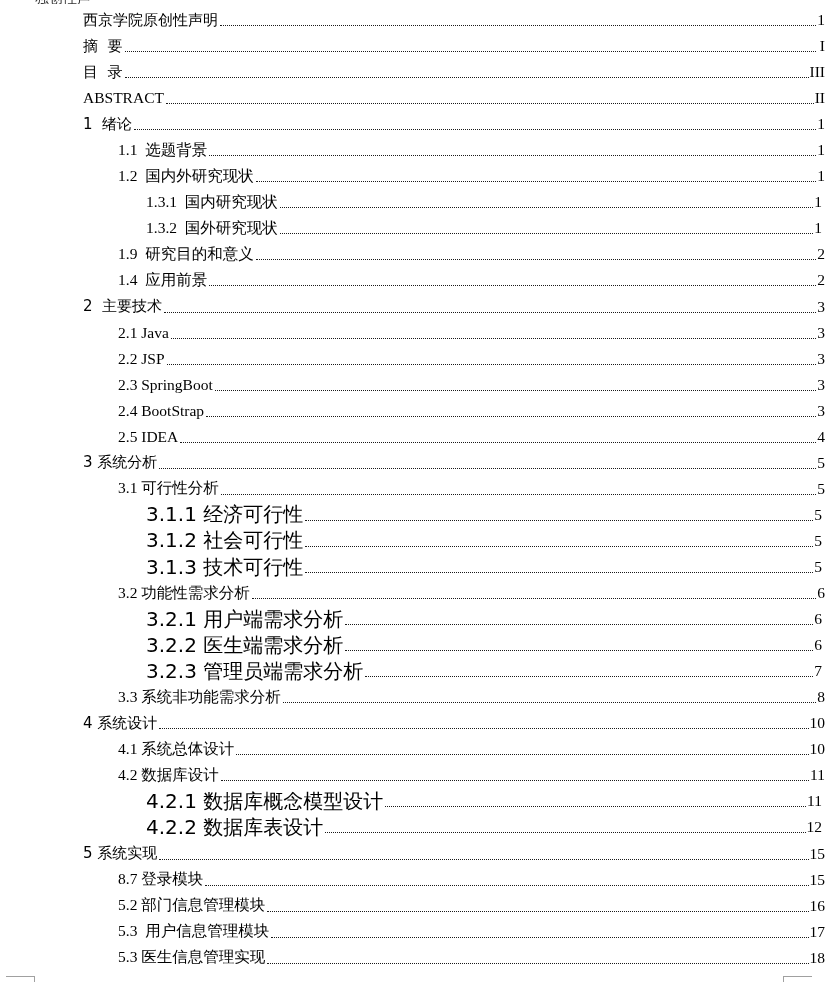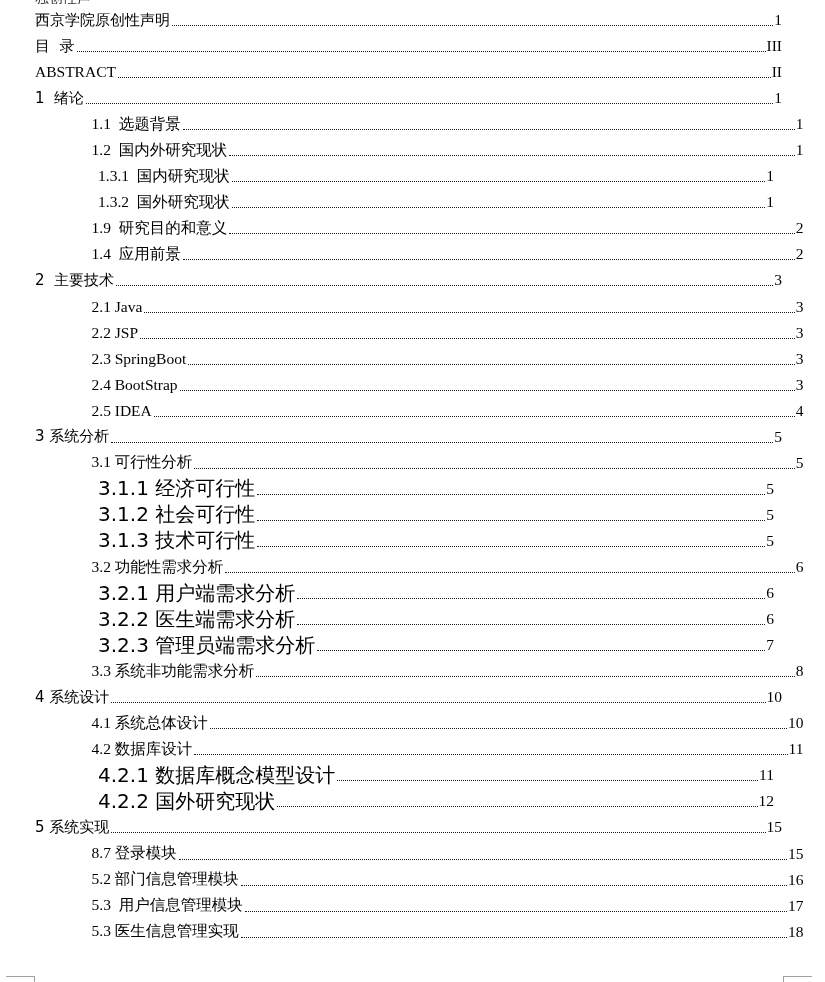--- a/index.html
+++ b/index.html
@@ -2,21 +2,21 @@
 <html><head>
 <meta charset="utf-8">
 <style>
   html, body { margin: 0; padding: 0; background: #ffffff; }
   body { width: 825px; height: 982px; position: relative; overflow: hidden;
          font-family: "Liberation Serif", "DejaVu Serif", serif; color: #000; }
   .cutoff { position: absolute; left: 35px; top: -10px; height: 14px; width: 60px;
             font-size: 14px; color: #333; overflow: hidden; }
   .toc { position: absolute; left: 0; top: 7px; width: 825px; }
   .row { position: relative; height: 26.05px; display: flex; align-items: center;
-         font-size: 15.5px; white-space: nowrap; }
+         font-size: 15.5px; white-space: nowrap; margin-left: 48px; }
   .row .title { background: #fff; position: relative; z-index: 1; padding-right: 1px; }
   .row.l1 .title { font-family: "DejaVu Sans", "Liberation Sans", sans-serif; font-size: 15px; }
   .row.l3b .title { font-family: "DejaVu Sans", "Liberation Sans", sans-serif; font-size: 20px; }
   .row .leader { flex: 1; height: 26px; position: relative; margin: 0 1px; }
   .row .leader::before { content: ""; position: absolute; left: 0; right: 0; bottom: 7px;
          border-bottom: 1.6px dotted #1a1a1a; }
   .row .page { width: auto; text-align: right; min-width: 8px; }
   .l1 { padding-left: 35px; }
   .l2 { padding-left: 70px; justify-content: center; }
   .l3, .l3b { padding-left: 98px; }
@@ -37,20 +37,27 @@
 <div class="toc">
   <div class="row l1">
       <div class="inner">
         <span class="title">西京学院原创性声明</span>
         <span class="leader"></span>
         <span class="page">1</span>
       </div>
     </div>
   <div class="row l1">
       <div class="inner">
+        <span class="title" style="white-space:pre">摘  要</span>
+        <span class="leader"></span>
+        <span class="page">I</span>
+      </div>
+    </div>
+  <div class="row l1">
+      <div class="inner">
         <span class="title" style="white-space:pre">目  录</span>
         <span class="leader"></span>
         <span class="page">III</span>
       </div>
     </div>
   <div class="row l1">
       <div class="inner">
         <span class="title" style="font-family:'Liberation Serif',serif;font-size:15.5px">ABSTRACT</span>
         <span class="leader"></span>
         <span class="page">II</span>
@@ -240,21 +247,21 @@
     </div>
   <div class="row l3b">
       <div class="inner">
         <span class="title">4.2.1 数据库概念模型设计</span>
         <span class="leader"></span>
         <span class="page">11</span>
       </div>
     </div>
   <div class="row l3b">
       <div class="inner">
-        <span class="title">4.2.2 国外研究现状</span>
+        <span class="title">4.2.2 数据库表设计</span>
         <span class="leader"></span>
         <span class="page">12</span>
       </div>
     </div>
   <div class="row l1">
       <div class="inner">
         <span class="title">5 系统实现</span>
         <span class="leader"></span>
         <span class="page">15</span>
       </div>

